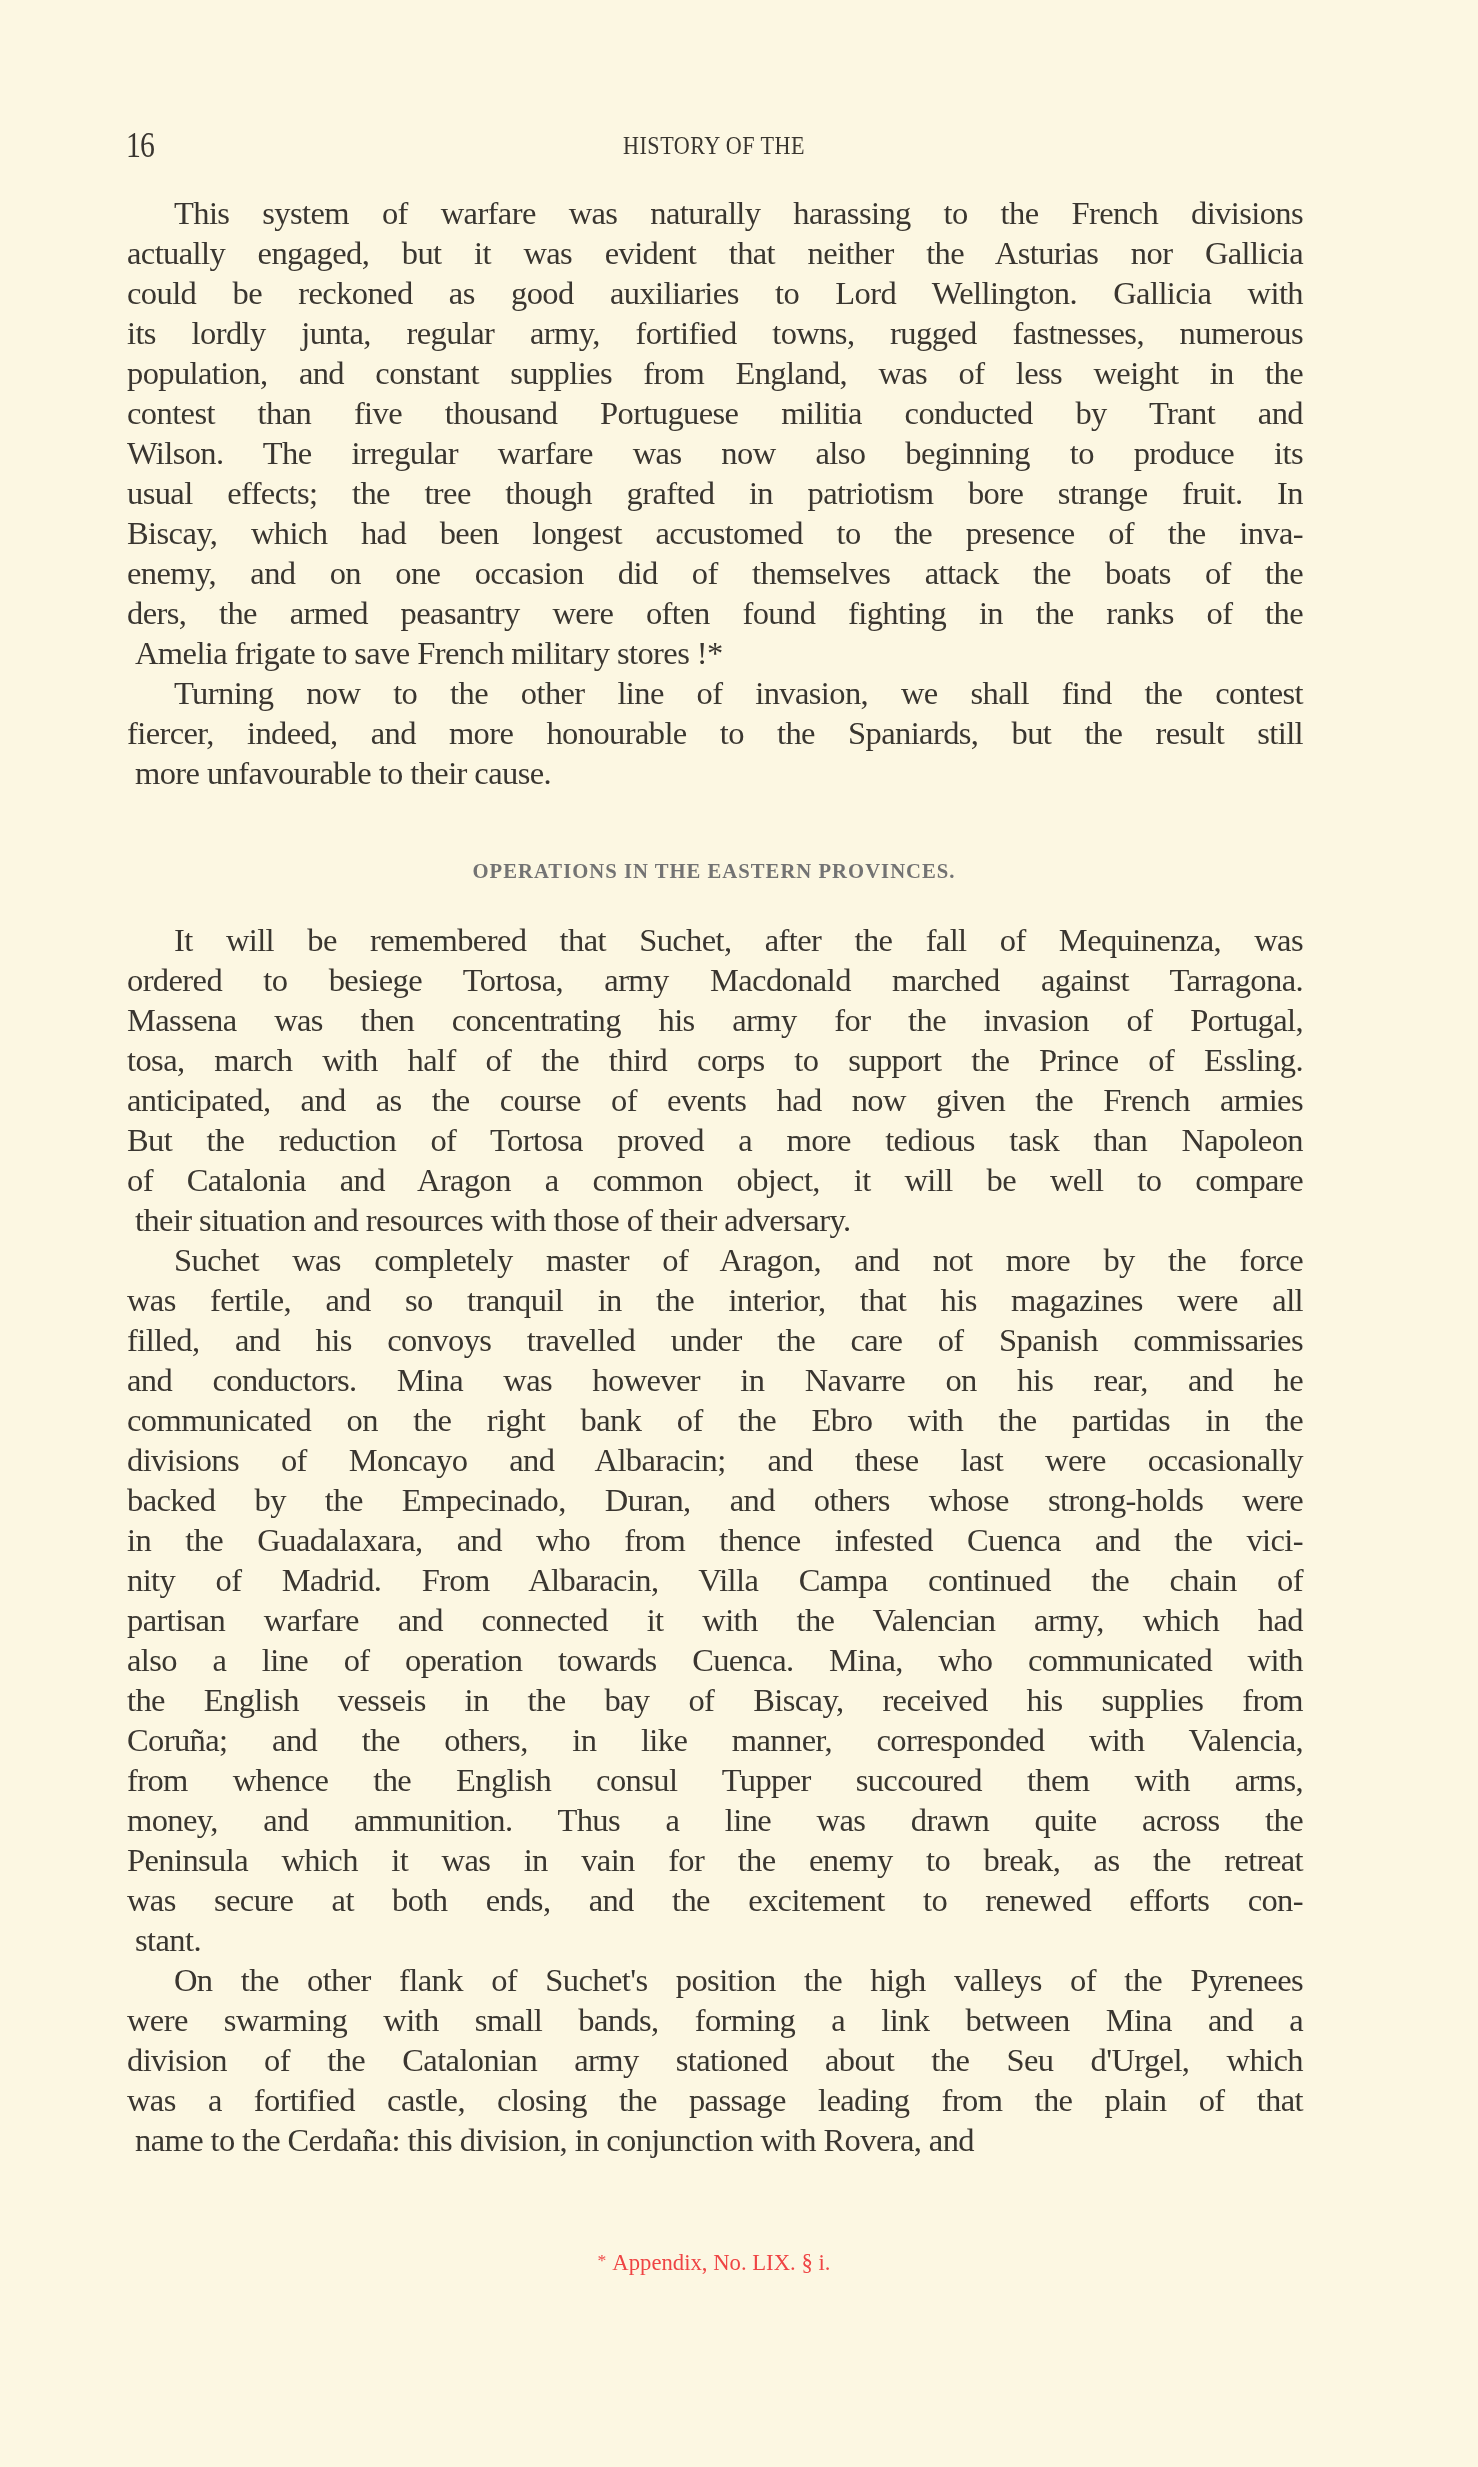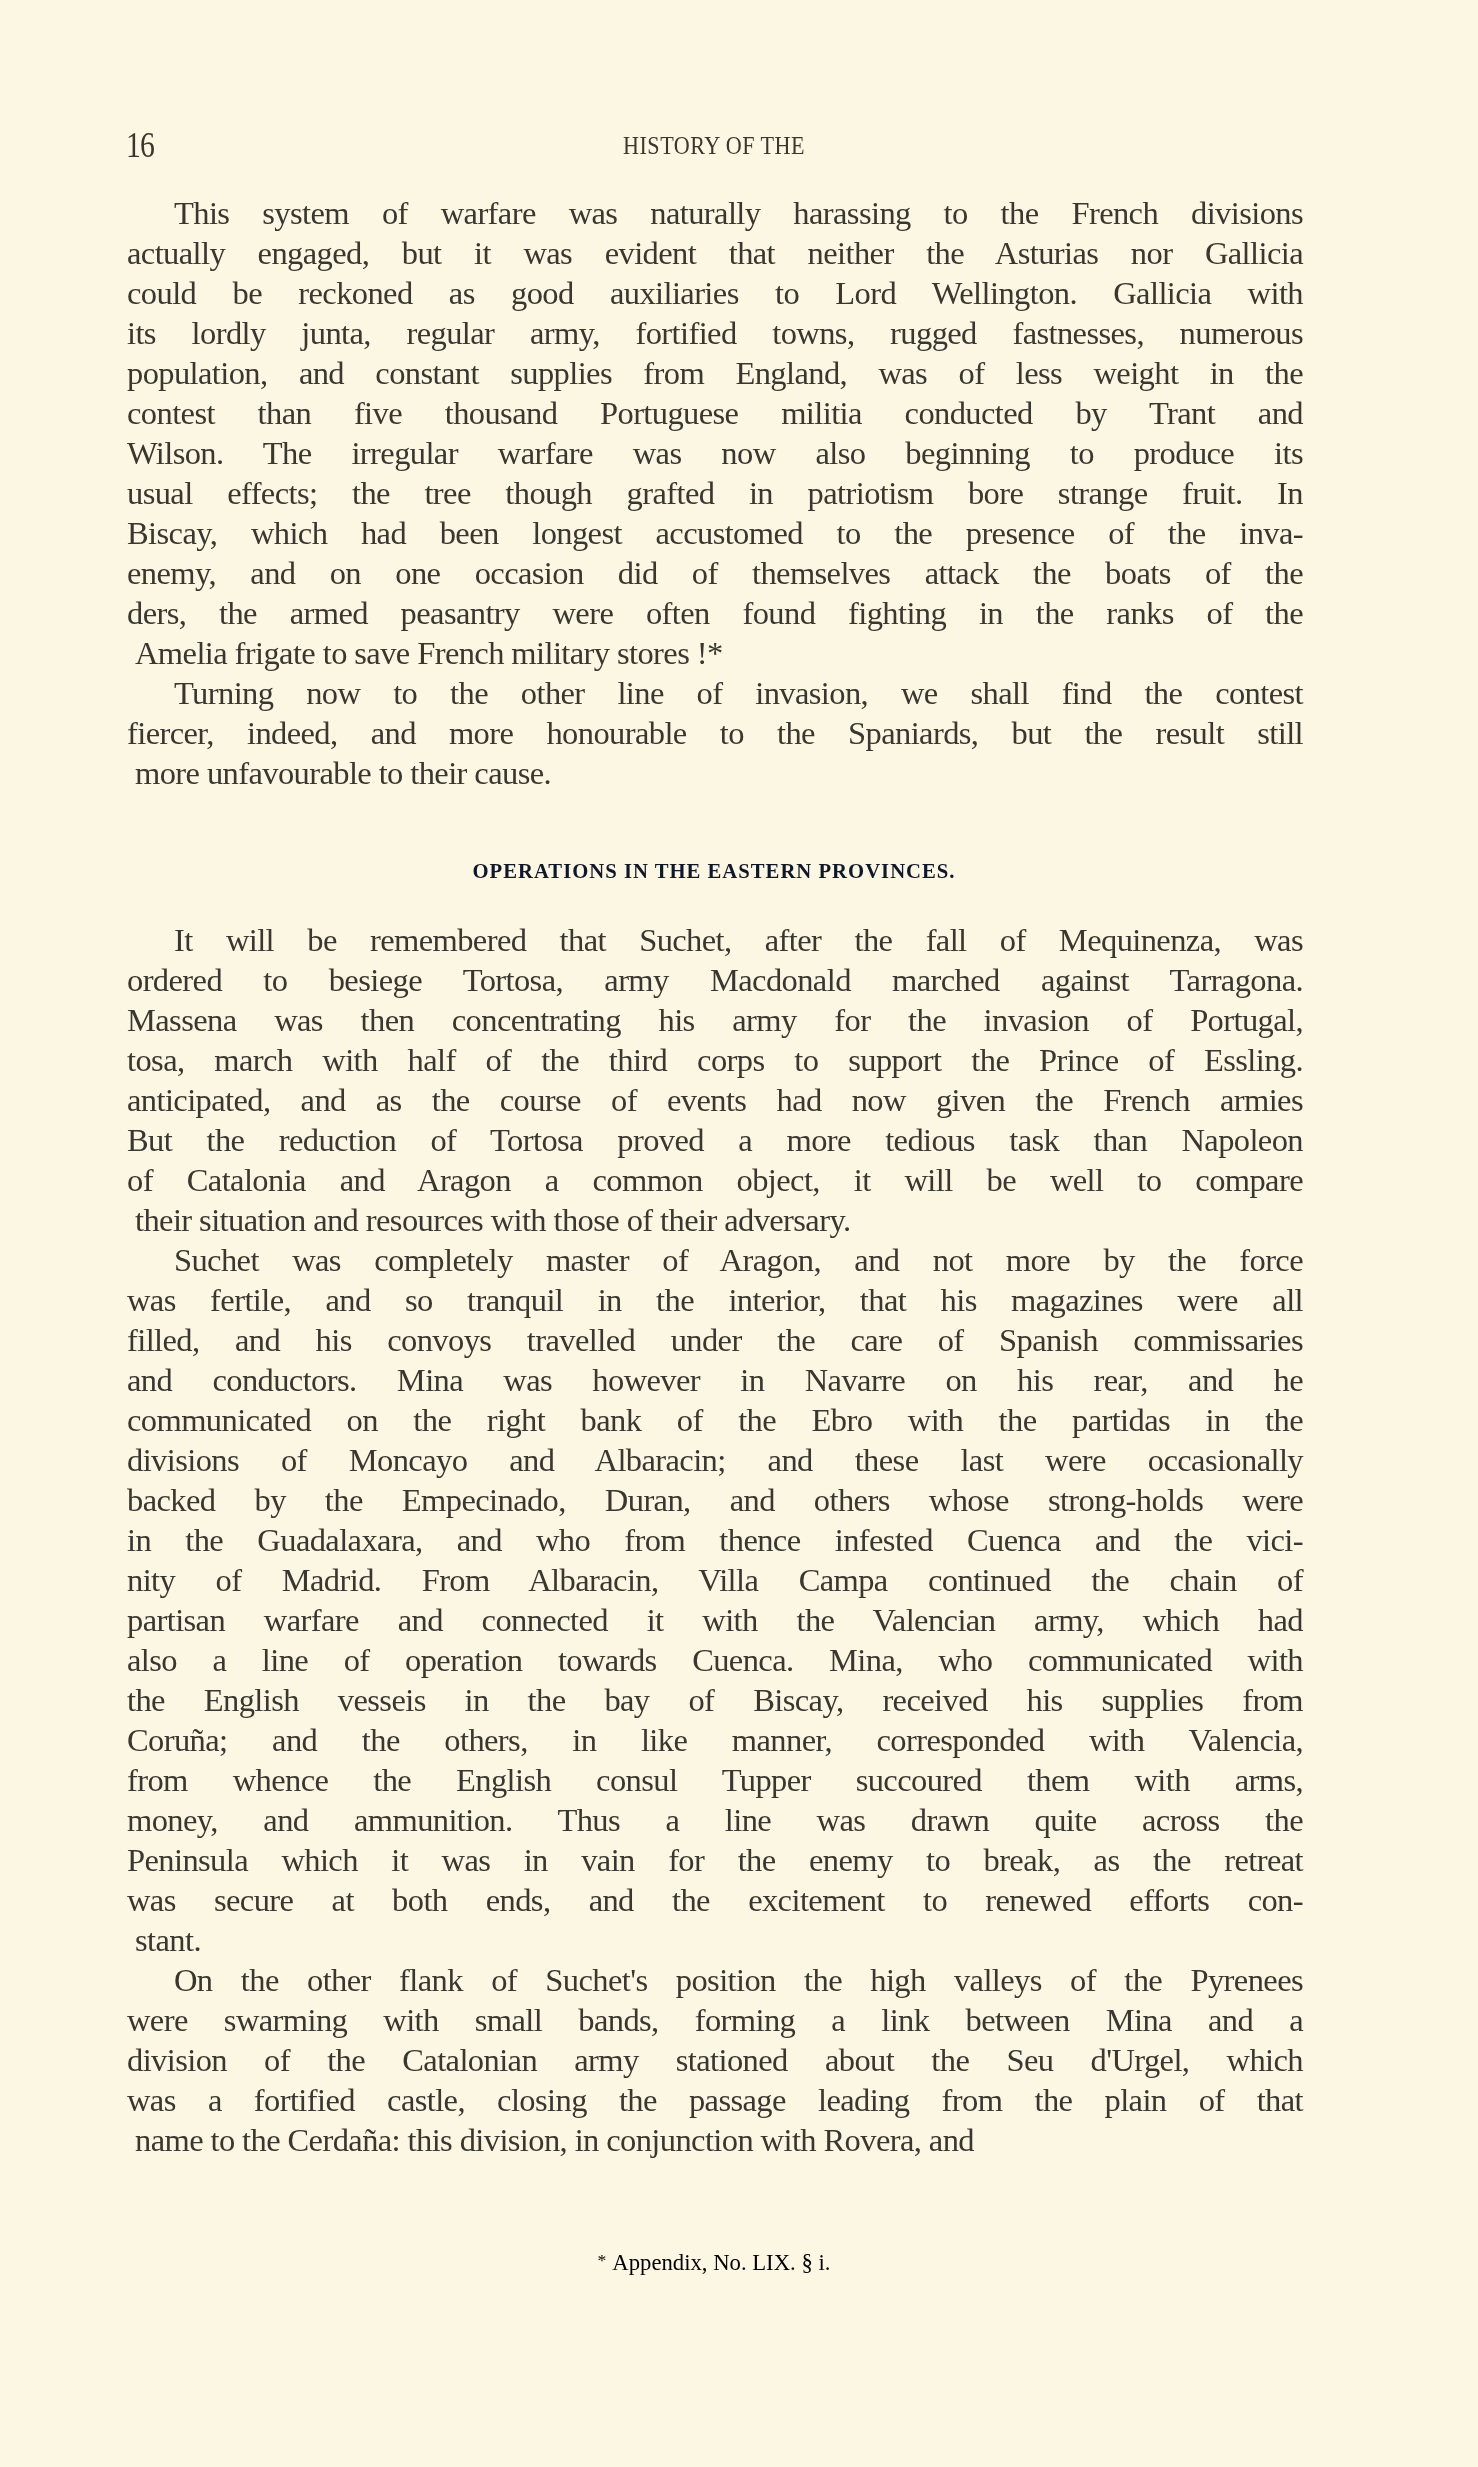--- a/index.html
+++ b/index.html
@@ -65,29 +65,29 @@
     .line.indent { padding-left: 47px; }
     .line.last { text-align-last: left; margin-left: 8px; }
     .section-heading {
       position: absolute;
       left: 0;
       width: 1176px;
       text-align: center;
       font-size: 20.7px;
       letter-spacing: 1px;
       font-weight: bold;
-      color: #0f172a;
+      color: #737373;
     }
     .footnote {
       position: absolute;
       left: 0;
       width: 1176px;
       text-align: center;
       font-size: 22.7px;
-      color: #000000;
+      color: #ef4444;
     }
     .footnote .mark { font-size: 17.7px; vertical-align: 3.9px; margin-right: 5.9px; }
   </style>
 </head>
 <body>
 
 <div class="page">
   <div class="header">
     <span class="page-number">16</span>
     <div class="running-head">HISTORY OF THE</div>

